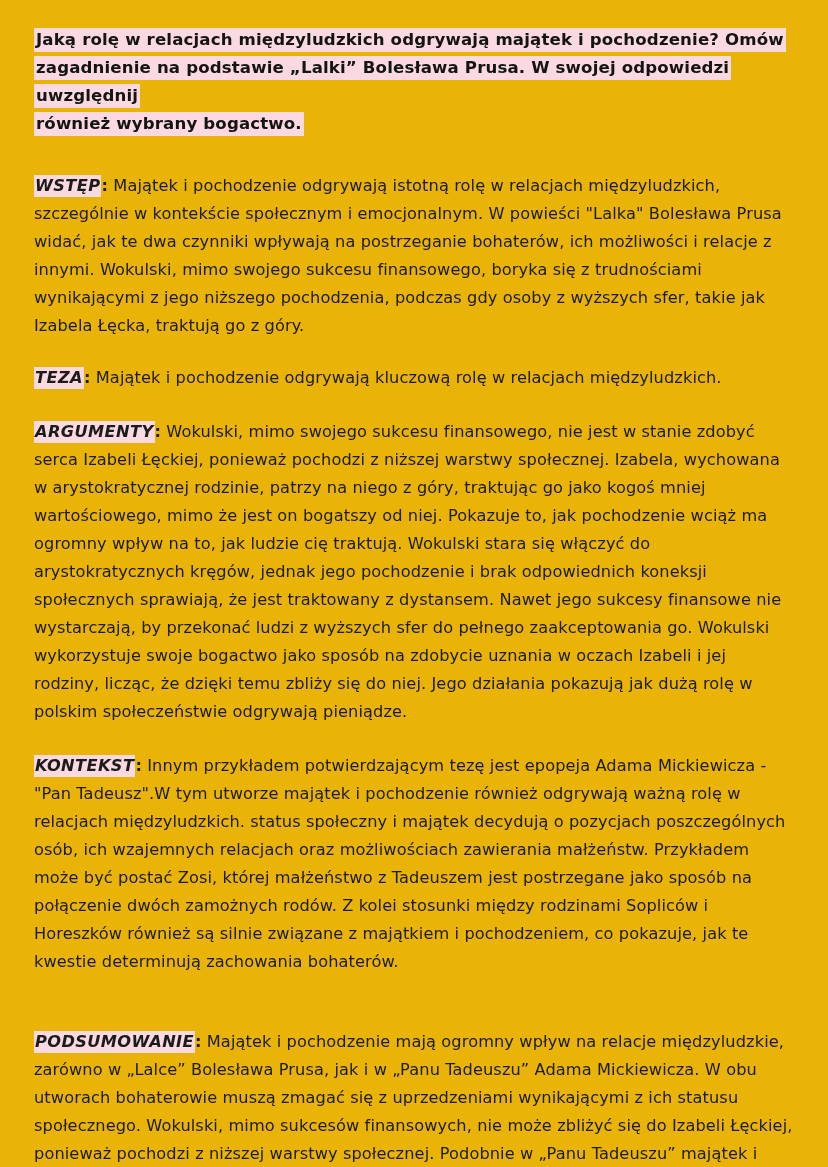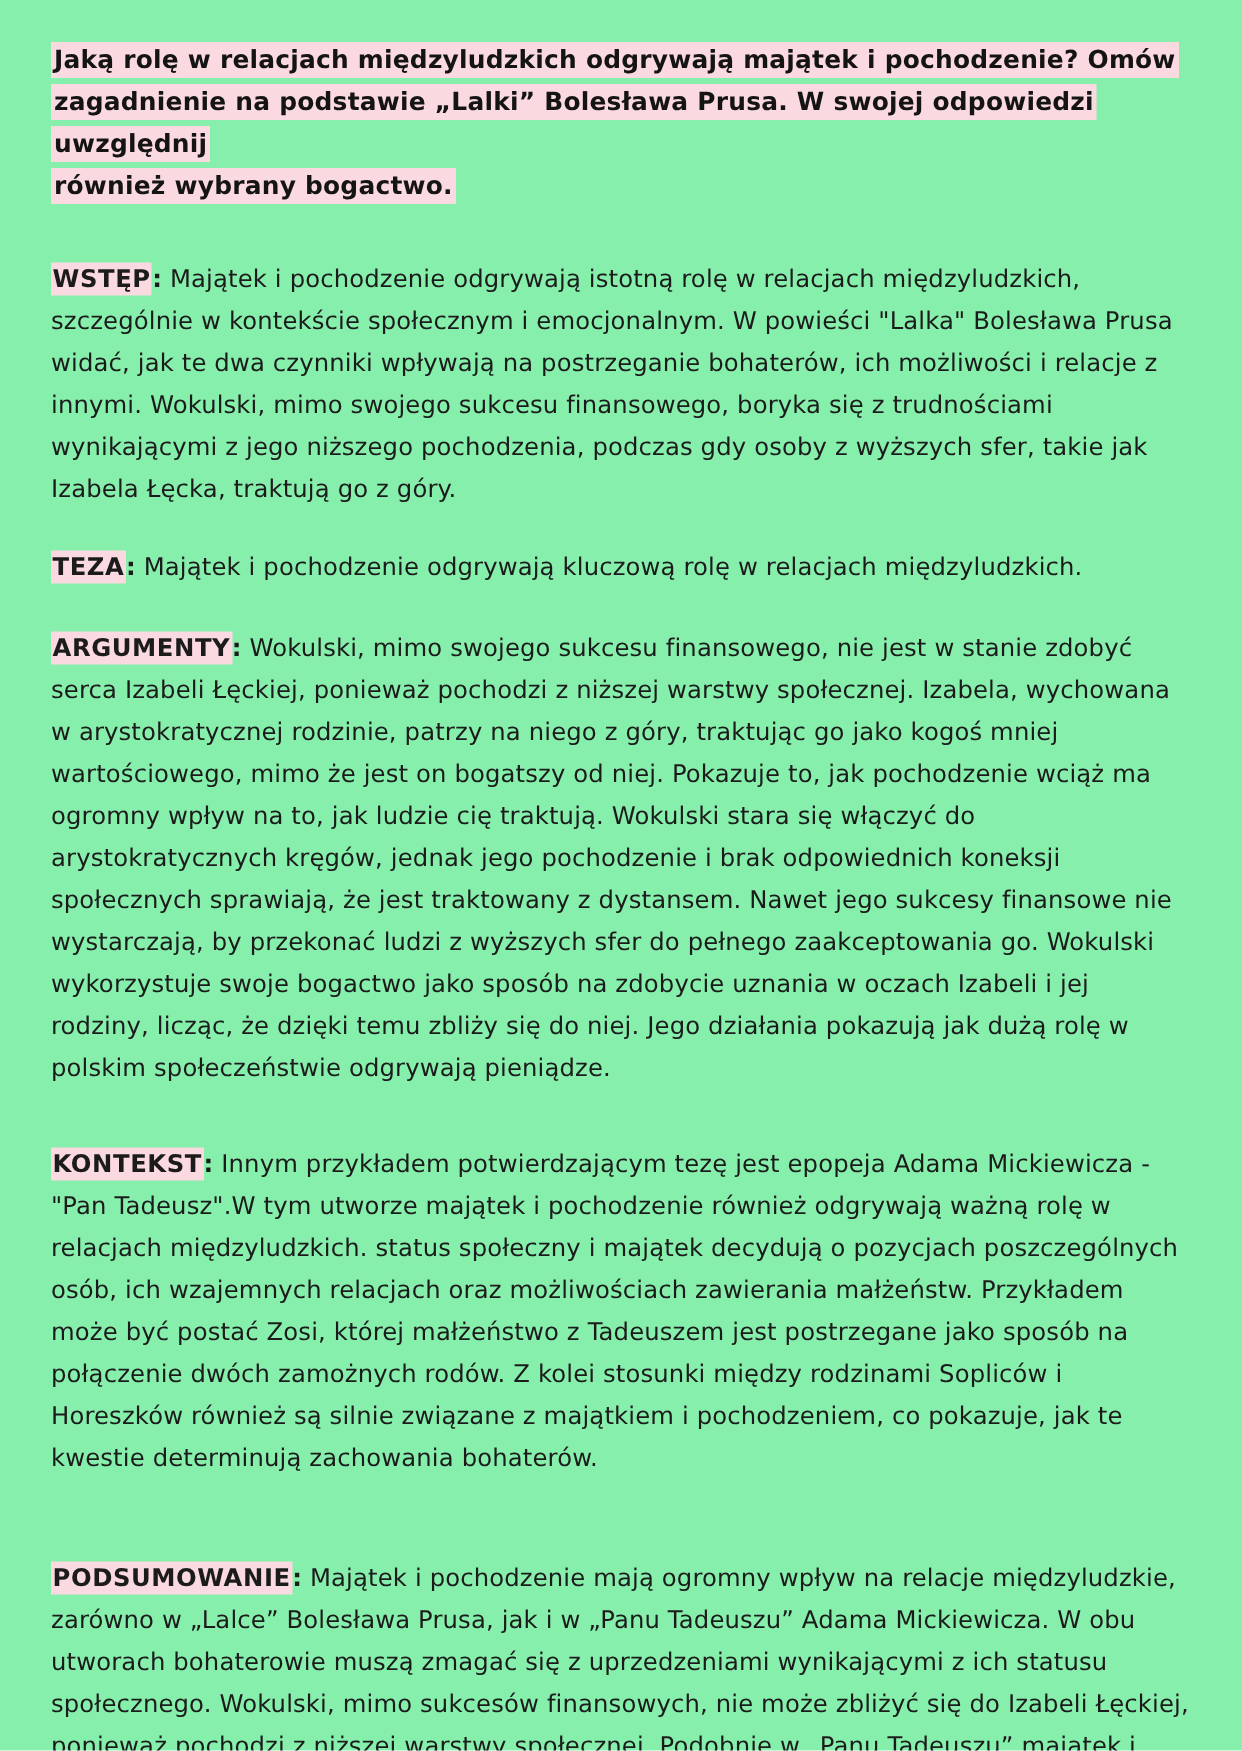--- a/index.html
+++ b/index.html
@@ -16,21 +16,21 @@
     font-family: "DejaVu Sans", sans-serif;
     color: #1b1b1b;
   }
 
   .page {
     position: absolute;
     left: 0;
     top: 0;
     width: 828px;
     height: 1167px;
-    background: #86efac;
+    background: #eab308;
     box-sizing: border-box;
     padding: 26px 34px 0 34px;
   }
 
   
   .prompt {
     margin: 0 0 34px 0;
     font-size: 16.6px;
     line-height: 28px;
     font-weight: 600;
@@ -55,29 +55,30 @@
     max-width: 762px;
     text-align: left;
   }
   .section:last-child { margin-bottom: 0; }
 
   .kw {
     background: #fbd9e1;
     font-weight: 700;
     letter-spacing: 0.4px;
     padding: 1px 1px 2px 1px;
+    font-style: italic;
   }
   .kw-colon {
     font-weight: 700;
   }
 
   
   #section-wstep { margin-bottom: 24px; }
   #section-teza { margin-bottom: 26px; }
-  #section-argumenty { margin-bottom: 36px; }
+  #section-argumenty { margin-bottom: 26px; }
   #section-kontekst { margin-bottom: 52px; }
 </style>
 </head>
 <body>
 
 <div class="page">
 
   <p class="prompt">
     <span class="hl">Jaką rolę w relacjach międzyludzkich odgrywają majątek i pochodzenie? Omów</span><br>
     <span class="hl">zagadnienie na podstawie „Lalki” Bolesława Prusa. W swojej   odpowiedzi uwzględnij</span><br>

